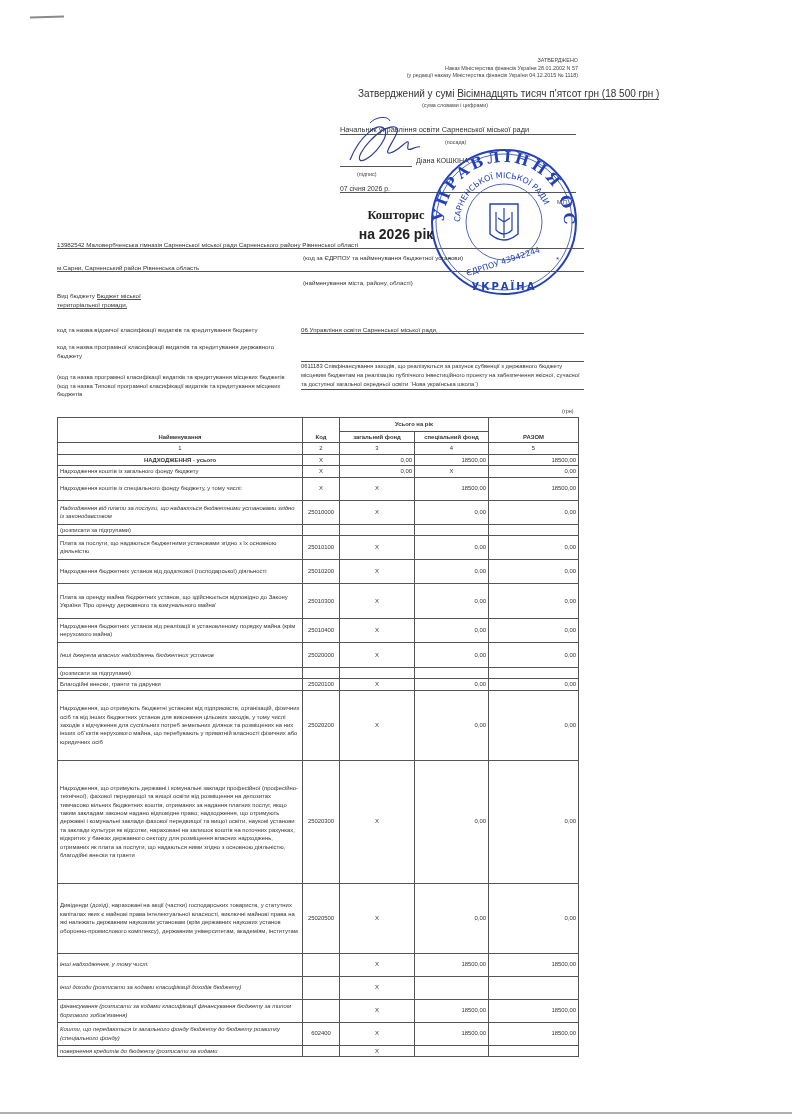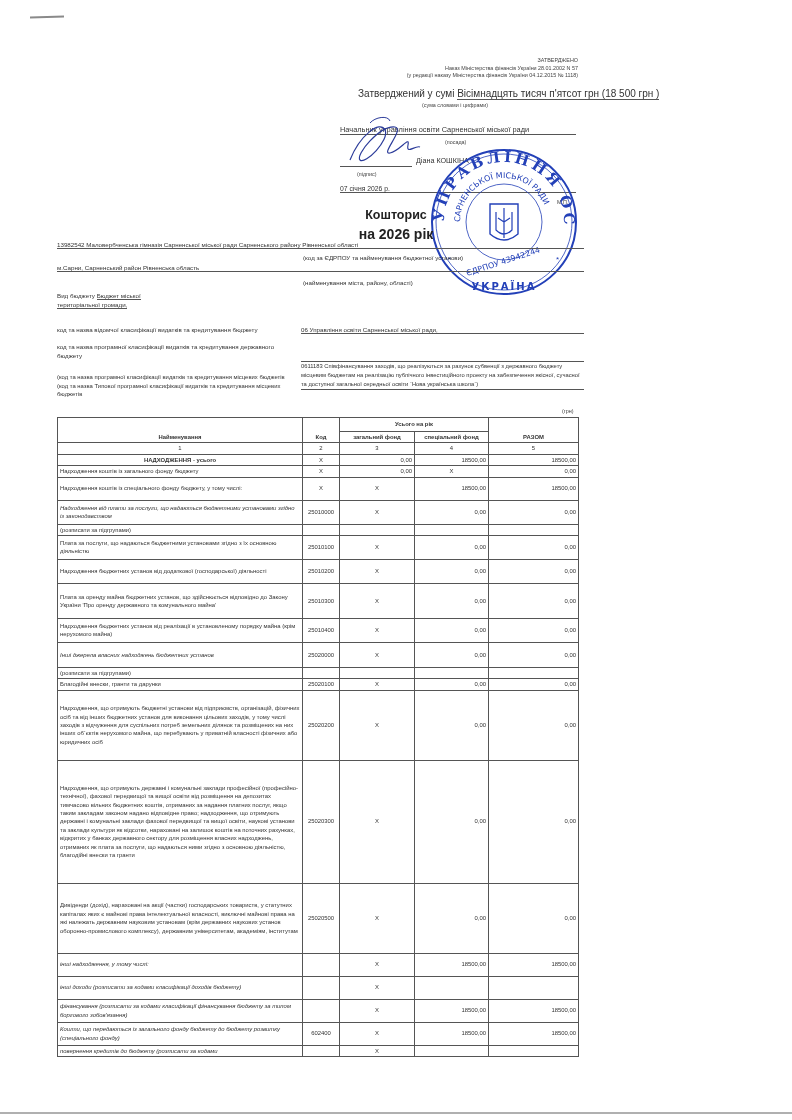--- a/index.html
+++ b/index.html
@@ -73,21 +73,21 @@
     <textPath href="#innerArc">САРНЕНСЬКОЇ МІСЬКОЇ РАДИ</textPath>
   </text>
   <text x="84" y="122" text-anchor="middle" font-family="DejaVu Sans, sans-serif" font-size="8" fill="#2340b8" transform="rotate(-18 84 122)">ЄДРПОУ 43942244</text>
   <text x="84" y="148" text-anchor="middle" font-family="DejaVu Sans, sans-serif" font-size="10" font-weight="bold" fill="#2340b8" letter-spacing="2">УКРАЇНА</text>
   <path d="M70 62 L98 62 L98 92 Q84 104 70 92 Z" fill="none" stroke="#2340b8" stroke-width="1.4"></path>
   <path d="M84 66 L84 96 M76 70 L76 88 Q84 96 92 88 L92 70 M84 80 L78 76 M84 80 L90 76" fill="none" stroke="#2340b8" stroke-width="1.2"></path>
   <text x="28" y="120" font-size="8" fill="#2340b8">*</text>
   <text x="136" y="120" font-size="8" fill="#2340b8">*</text>
 </svg>
 
-<div class="abs title" style="top:208px; font-size:12.5px;">Кошторис</div>
+<div class="abs title" style="top:208px; font-size:12.5px;font-family:Liberation Serif, serif;">Кошторис</div>
 <div class="abs title" style="top:226px; font-size:14px;">на 2026 рік</div>
 
 <div class="abs ul small" style="top:241px; left:57px; width:527px;">13982542  Маловербченська гімназія Сарненської міської ради Сарненського району Рівненської області</div>
 <div class="abs small" style="top:254px; left:303px;">(код за ЄДРПОУ та найменування бюджетної установи)</div>
 <div class="abs ul small" style="top:264px; left:57px; width:527px;">м.Сарни, Сарненський район Рівненська область</div>
 <div class="abs small" style="top:279px; left:303px;">(найменування міста, району, області)</div>
 
 <div class="abs small" style="top:292px; left:57px; line-height:1.45;">
   <span>Вид бюджету </span><span class="ul">Бюджет міської</span><br>
   <span class="ul">територіальної громади,</span>

